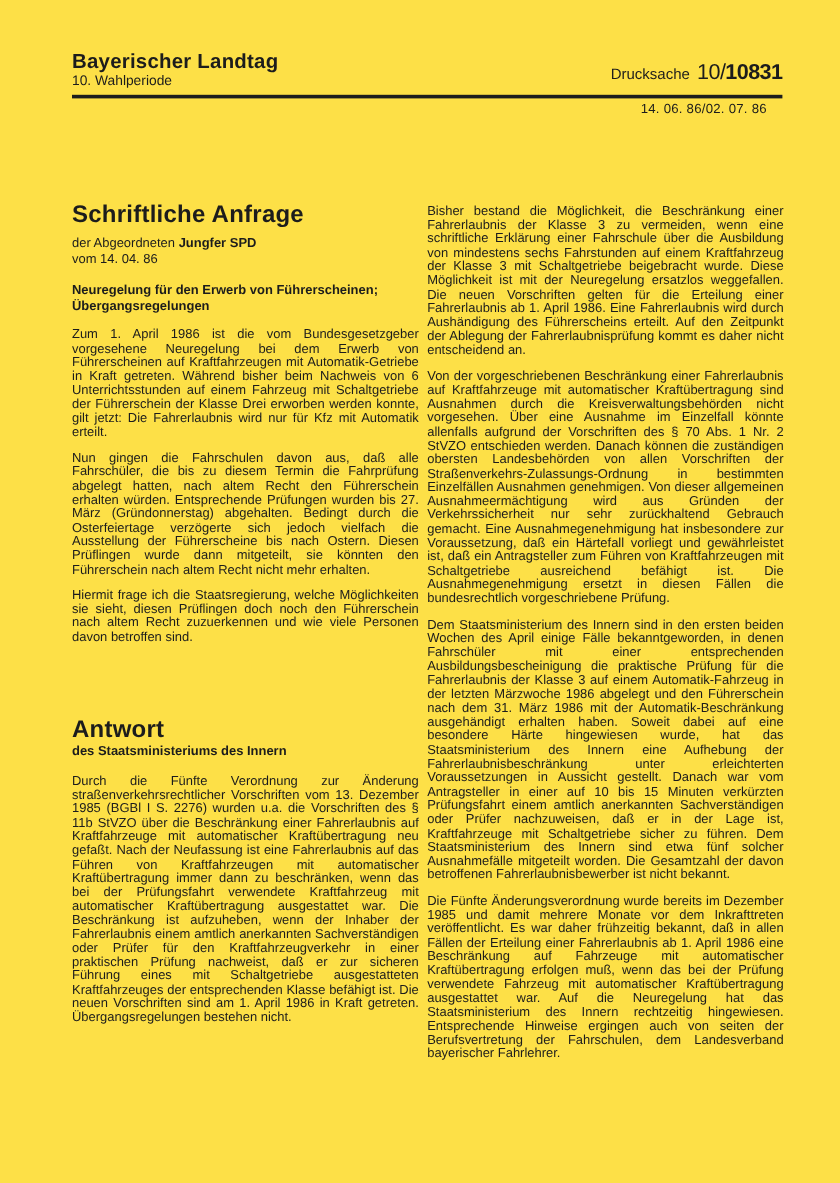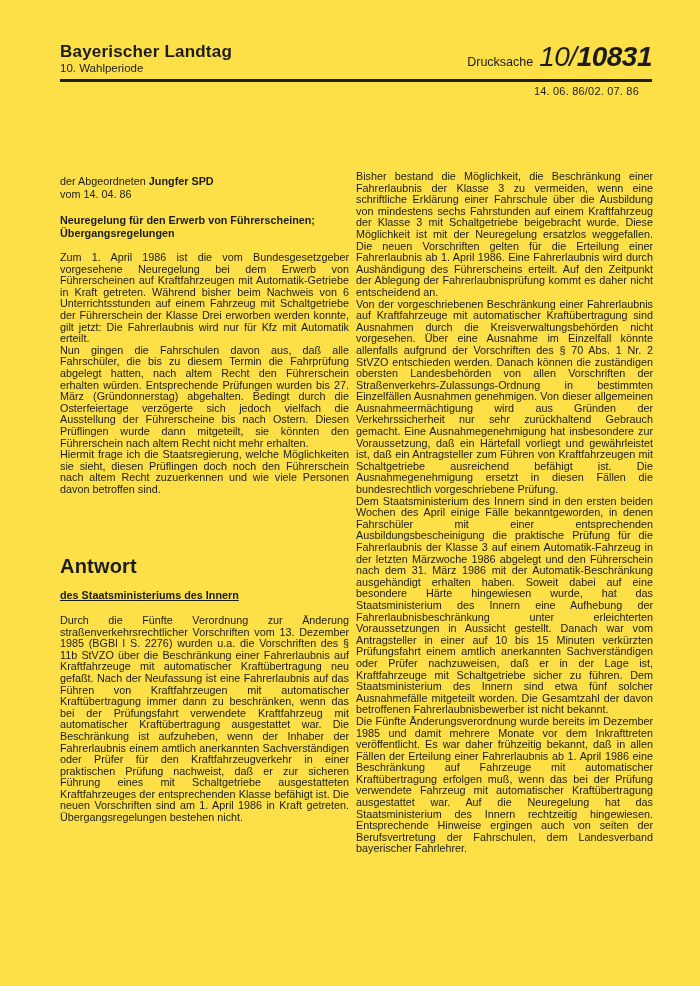--- a/index.html
+++ b/index.html
@@ -38,23 +38,22 @@
     }
     .masthead-right {
       white-space: nowrap;
       line-height: 26px;
     }
     .doc-label {
       font-size: 12.5px;
       margin-right: 6px;
     }
     .doc-num {
-      font-size: 28px;
+      font-size: 18px;
       letter-spacing: -0.5px;
-      font-style: italic;
     }
     .doc-num .num-prefix { font-weight: 400; }
     .doc-num .num-main   { font-weight: 700; }
     .header-rule {
       position: absolute;
       left: 60px;
       top: 79px;
       width: 592px;
       height: 3px;
       background: #1d1d1d;
@@ -87,30 +86,30 @@
       margin-top: 7px;
       line-height: 12.5px;
     }
     .byline .byline-name { font-weight: 700; }
     .subject {
       font-weight: 700;
       margin-top: 14px;
       line-height: 12.5px;
     }
     .col p.body-par {
+      margin-top: 10px;
       text-align: justify;
     }
     .col-left p.first-par { margin-top: 13px; }
     .col-right p.body-par:first-child { margin-top: 0; }
     .answer-block { margin-top: 60px; }
     .answer-subtitle {
       font-weight: 700;
-      margin-top: 12px;
+      margin-top: 1px;
       line-height: 12.5px;
-      text-decoration: underline;
     }
   </style>
 </head>
 <body>
 
 <div class="page">
 
   <header class="masthead">
     <div class="masthead-left">
       <div class="org">Bayerischer Landtag</div>
@@ -118,20 +117,21 @@
     </div>
     <div class="masthead-right">
       <span class="doc-label">Drucksache</span><span class="doc-num"><span class="num-prefix">10/</span><span class="num-main">10831</span></span>
     </div>
   </header>
 
   <div class="header-rule"></div>
   <div class="date-line">14. 06. 86/02. 07. 86</div>
 
   <section class="col col-left">
+    <h1 class="section-title">Schriftliche Anfrage</h1>
     <div class="byline">
       <span>der Abgeordneten </span><span class="byline-name">Jungfer SPD</span>
       <div>vom 14. 04. 86</div>
     </div>
     <div class="subject">Neuregelung für den Erwerb von Führerscheinen; Übergangsregelungen</div>
 
     <p class="body-par first-par">Zum 1. April 1986 ist die vom Bundesgesetzgeber vorgesehene Neuregelung bei dem Erwerb von Führerscheinen auf Kraftfahrzeugen mit Automatik-Getriebe in Kraft getreten. Während bisher beim Nachweis von 6 Unterrichtsstunden auf einem Fahrzeug mit Schaltgetriebe der Führerschein der Klasse Drei erworben werden konnte, gilt jetzt: Die Fahrerlaubnis wird nur für Kfz mit Automatik erteilt.</p>
     <p class="body-par">Nun gingen die Fahrschulen davon aus, daß alle Fahrschüler, die bis zu diesem Termin die Fahrprüfung abgelegt hatten, nach altem Recht den Führerschein erhalten würden. Entsprechende Prüfungen wurden bis 27. März (Gründonnerstag) abgehalten. Bedingt durch die Osterfeiertage verzögerte sich jedoch vielfach die Ausstellung der Führerscheine bis nach Ostern. Diesen Prüflingen wurde dann mitgeteilt, sie könnten den Führerschein nach altem Recht nicht mehr erhalten.</p>
     <p class="body-par">Hiermit frage ich die Staatsregierung, welche Möglichkeiten sie sieht, diesen Prüflingen doch noch den Führerschein nach altem Recht zuzuerkennen und wie viele Personen davon betroffen sind.</p>
 

